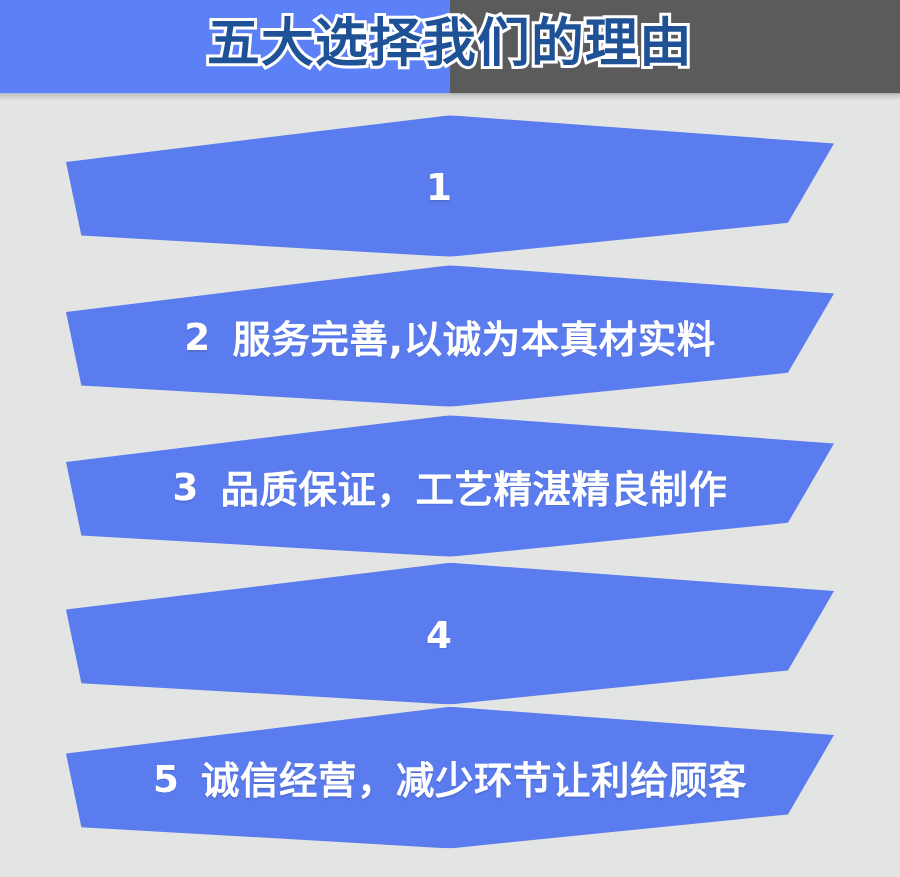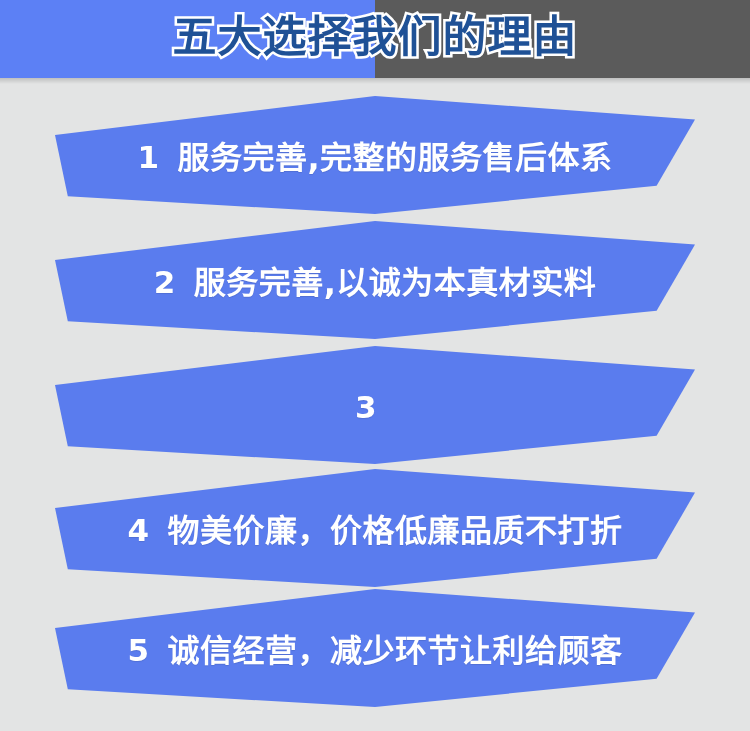--- a/index.html
+++ b/index.html
@@ -49,21 +49,21 @@
   }
   .header-title {
     position: absolute;
     left: 0;
     top: 0;
     width: 750px;
     height: 78px;
     display: flex;
     align-items: center;
     justify-content: center;
-    font-family: Liberation Sans, sans-serif;
+    font-family: Liberation Serif, serif;
     font-size: 44px;
     font-weight: bold;
     letter-spacing: 1px;
     color: #1f5196;
     -webkit-text-stroke: 5px #ffffff;
     paint-order: stroke fill;
     white-space: nowrap;
     line-height: 1;
     padding-bottom: 4px;
     box-sizing: border-box;
@@ -146,44 +146,43 @@
     <div class="header-title">五大选择我们的理由</div>
   </div>
   <div class="header-shadow"></div>
 
   <div class="reasons">
 
     <div class="reason r1">
       <div class="reason-shape"></div>
       <div class="reason-text">
         <span class="reason-index">1</span>
-        <span>服务完善,完整的服务售后体系</span>
       </div>
     </div>
 
     <div class="reason r2">
       <div class="reason-shape"></div>
       <div class="reason-text">
         <span class="reason-index">2</span>
         <span>服务完善,以诚为本真材实料</span>
       </div>
     </div>
 
     <div class="reason r3">
       <div class="reason-shape"></div>
       <div class="reason-text">
         <span class="reason-index">3</span>
+        <span>品质保证，工艺精湛精良制作</span>
       </div>
     </div>
 
     <div class="reason r4">
       <div class="reason-shape"></div>
       <div class="reason-text">
         <span class="reason-index">4</span>
-        <span>物美价廉，价格低廉品质不打折</span>
       </div>
     </div>
 
     <div class="reason r5">
       <div class="reason-shape"></div>
       <div class="reason-text">
         <span class="reason-index">5</span>
         <span>诚信经营，减少环节让利给顾客</span>
       </div>
     </div>

